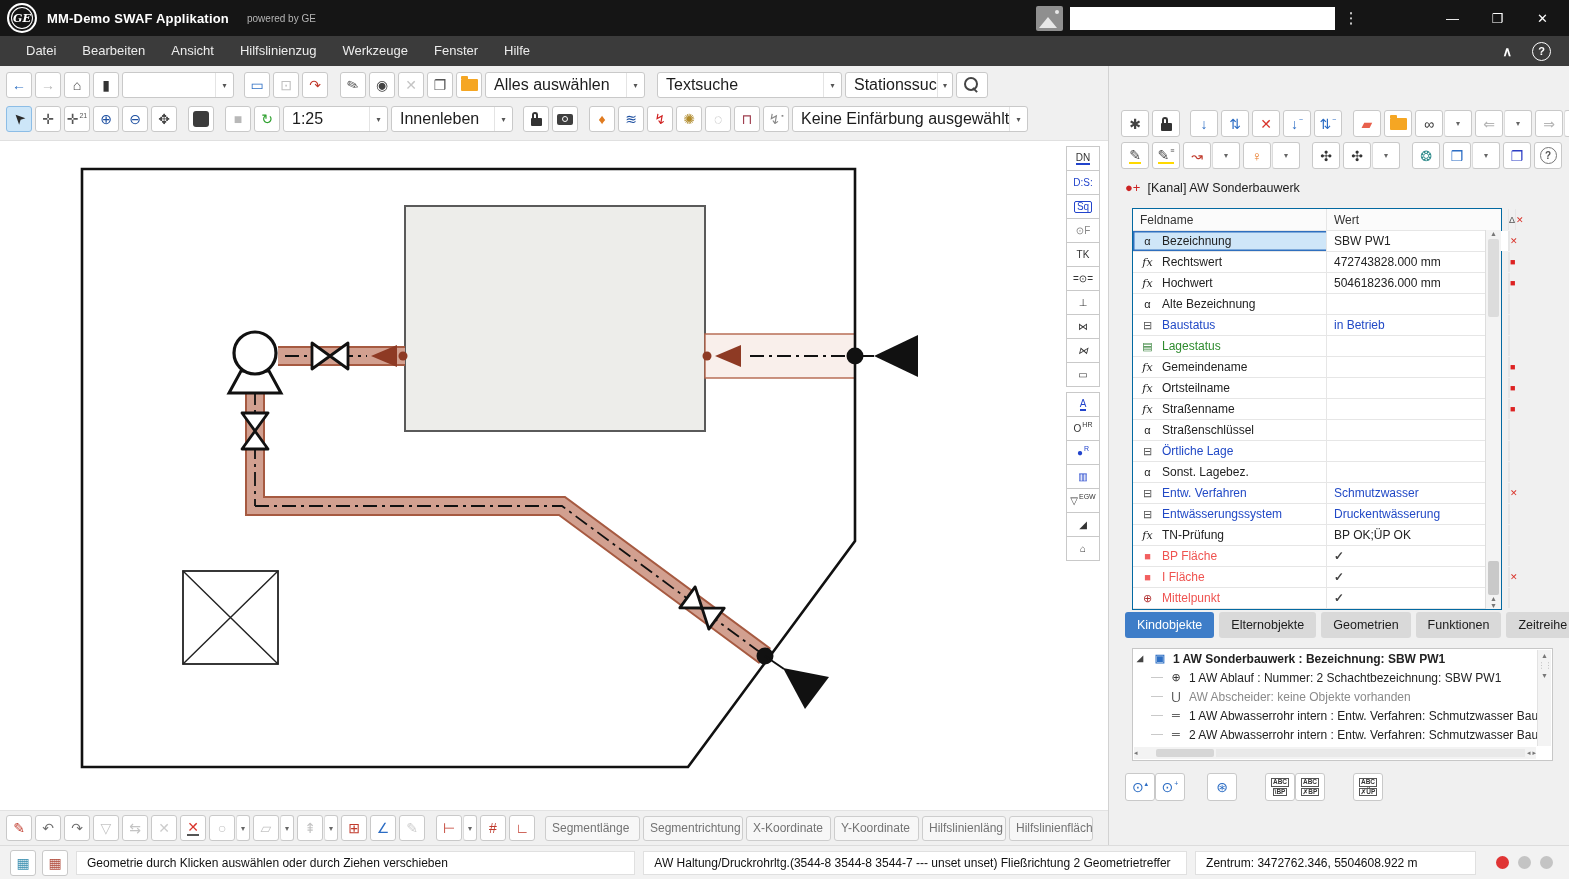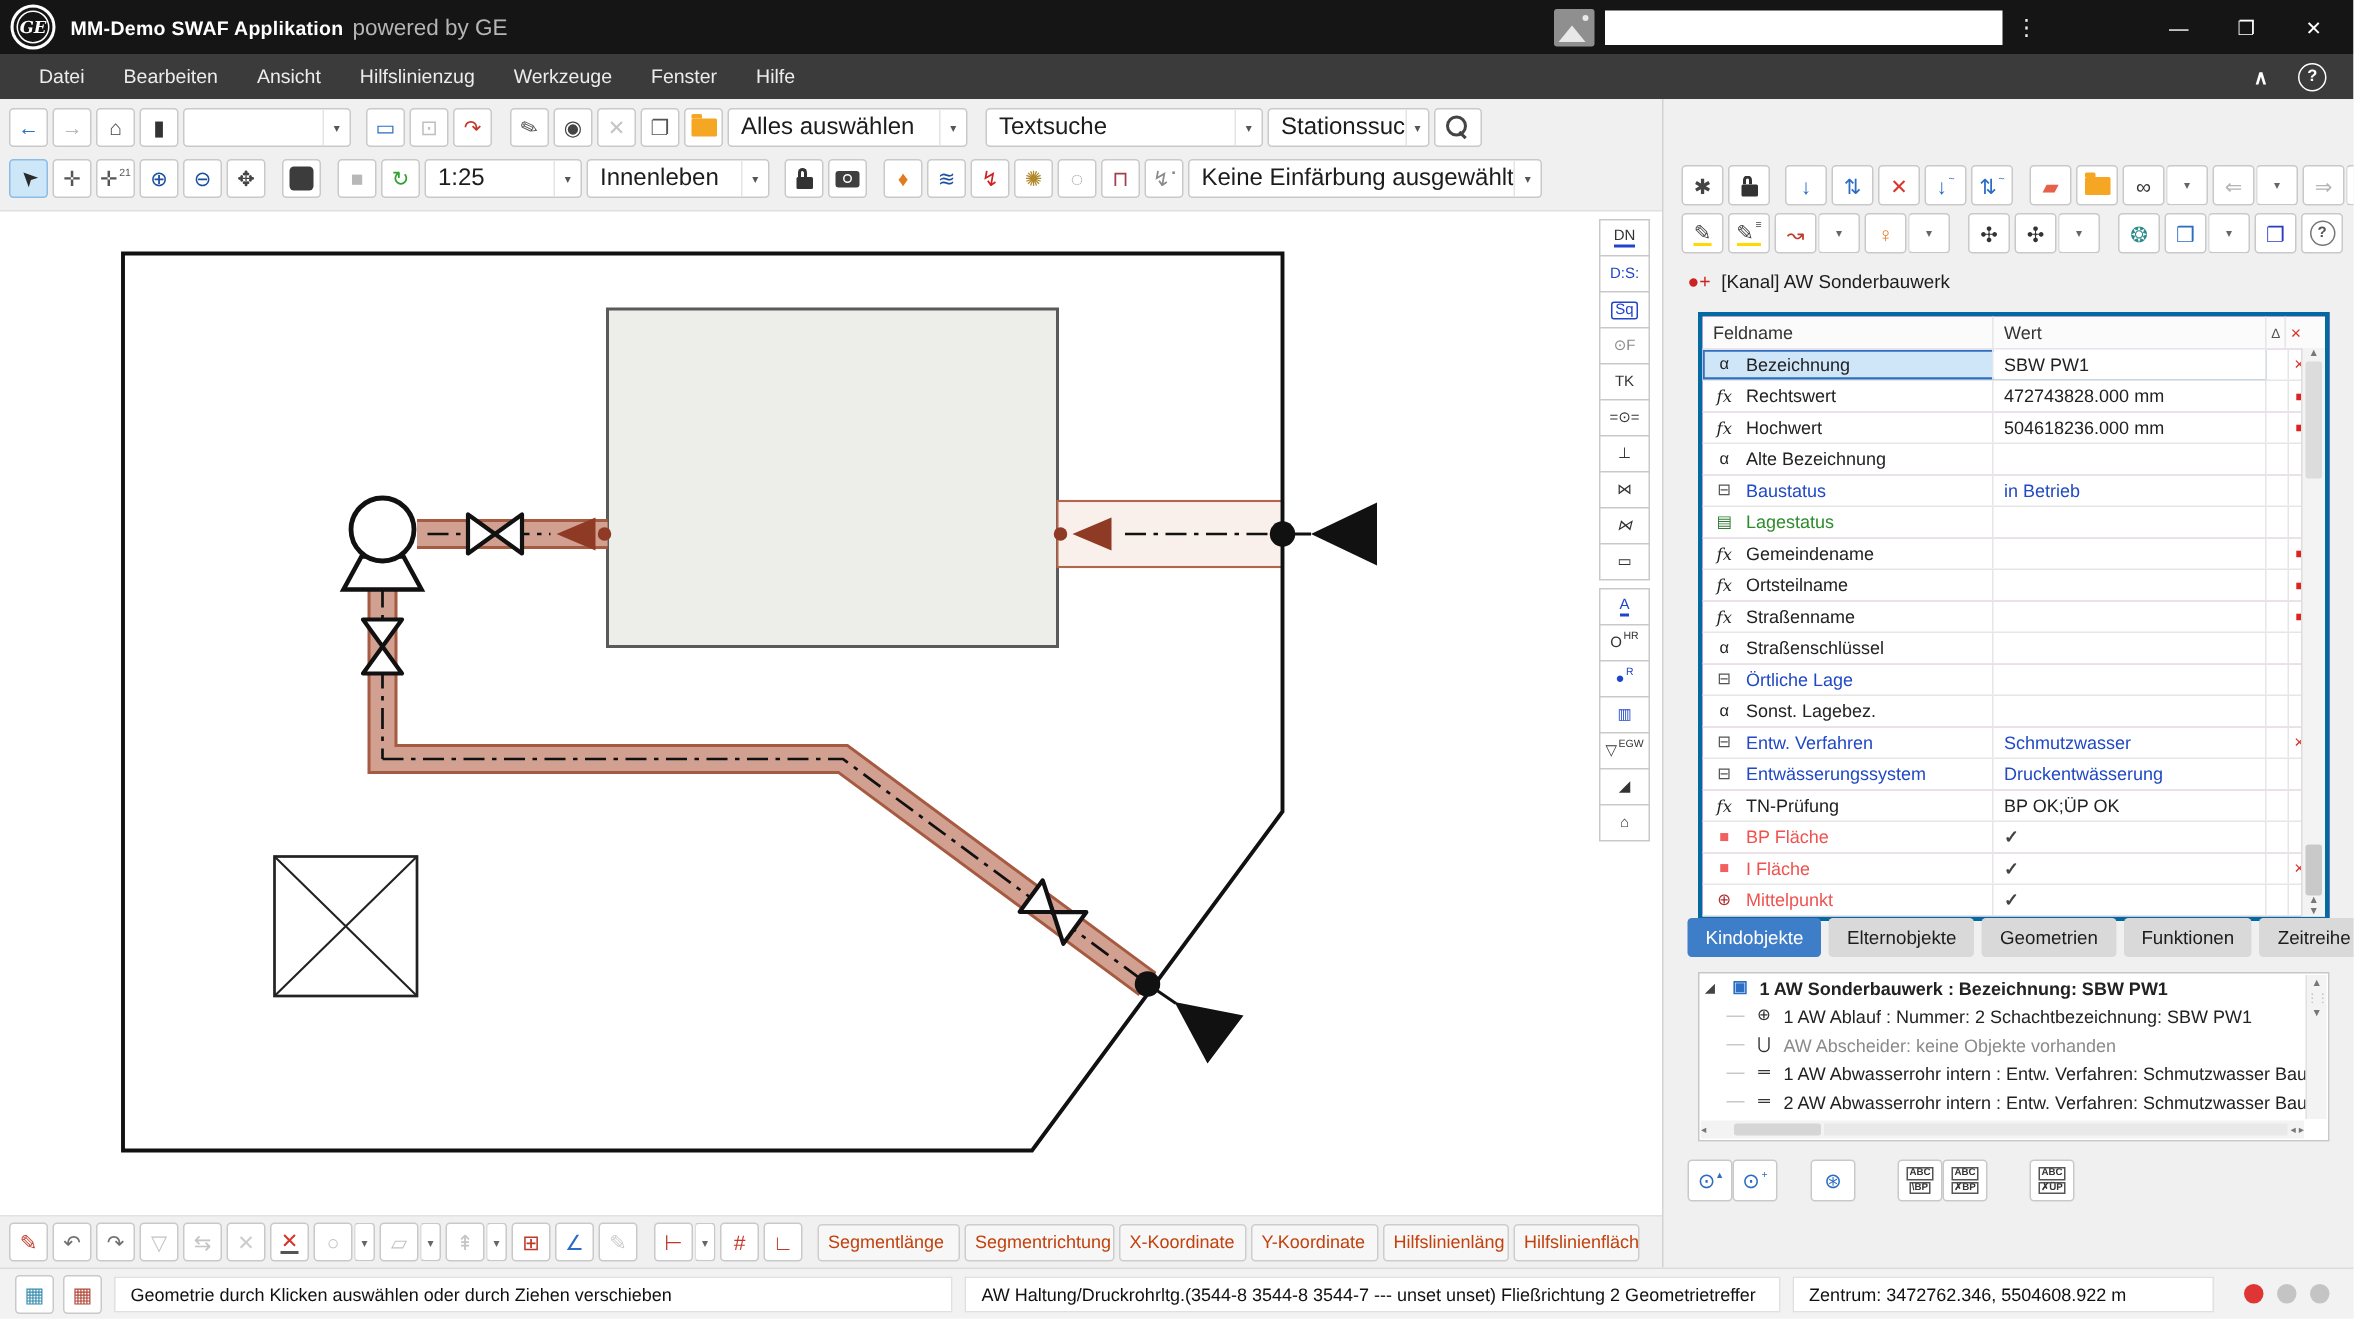--- a/index.html
+++ b/index.html
@@ -4,21 +4,21 @@
 <style>
   html,body{margin:0;padding:0}
   body{width:1569px;height:879px;overflow:hidden;position:relative;background:#f0f0f0;
        font-family:"Liberation Sans",sans-serif;font-size:12px;color:#222;-webkit-font-smoothing:antialiased}
   button{font-family:inherit;cursor:default}
   
   .titlebar{position:absolute;top:0;left:0;right:0;height:36px;background:#151515;display:flex;align-items:center;color:#fff}
   .ge-logo{width:26px;height:26px;border:2px solid #fff;border-radius:50%;margin:0 10px 0 7px;display:flex;align-items:center;justify-content:center;
            font-family:"DejaVu Serif",serif;font-style:italic;font-size:11px;font-weight:bold;box-shadow:inset 0 0 0 2px #151515, inset 0 0 0 3px #fff}
   .apptitle{font-size:13px;font-weight:bold;letter-spacing:.2px}
-  .powered{font-size:15px;color:#b5b5b5;margin-left:6px}
+  .powered{font-size:10px;color:#b5b5b5;margin-left:18px}
   .tsearch{margin-left:auto;display:flex;align-items:center;gap:7px}
   .img-icon{width:27px;height:25px;background:#8f8f8f;border-radius:2px;position:relative;overflow:hidden}
   .img-icon::before{content:"";position:absolute;left:3px;bottom:3px;border-left:9px solid transparent;border-right:9px solid transparent;border-bottom:11px solid #e8e8e8}
   .img-icon::after{content:"";position:absolute;right:4px;top:4px;width:4px;height:4px;border-radius:50%;background:#e8e8e8}
   .search-input{width:253px;height:23px;border:none;background:#fff;outline:none;padding:0 6px;font-size:12px}
   .kebab{font-size:15px;color:#eee;width:18px;text-align:center}
   .winbtns{display:flex;align-items:center;gap:0;margin-left:70px;margin-right:4px}
   .winbtn{width:45px;height:36px;display:flex;align-items:center;justify-content:center;color:#fff;font-size:13px;background:transparent;border:none}
   
   .menubar{position:absolute;top:36px;left:0;right:0;height:30px;background:#3b3b3b;display:flex;align-items:center;padding-left:13px;box-sizing:border-box}
@@ -61,21 +61,21 @@
   
   .rpanel{position:absolute;left:1108px;top:66px;width:461px;height:779px;background:#f0f0f0;border-left:1px solid #d2d2d2;box-sizing:border-box}
   .rtabs{position:absolute;top:12px;left:16px;display:flex;gap:5px}
   .rtab{background:#d9d9d9;border:none;border-radius:3px;padding:6px 12px;font-size:12.5px;color:#1c1c1c}
   .rtab.active{background:#3e7dc8;color:#fff}
   .rtb{position:absolute;left:12px;display:flex;align-items:center;gap:3px}
   .rtb .tbtn{height:27px;min-width:28px}
   .obj-header{position:absolute;top:114px;left:16px;display:flex;align-items:center;gap:7px;font-size:12.5px;color:#1c1c1c}
   .obj-dot{color:#cc2222;font-size:13px}
   
-  .ptable{position:absolute;top:142px;left:23px;width:421px;background:#a21caf;border:3px solid #0369a1;box-sizing:border-box}
+  .ptable{position:absolute;top:142px;left:23px;width:370px;background:#4d7c0f;border:1px solid #0369a1;box-sizing:border-box}
   .prow{display:flex;height:20px;border-bottom:1px solid #e6e6e6;align-items:stretch;background:#fff}
   .phead{height:21px;background:#fbfbfb;font-size:12px;color:#333}
   .cellpair{display:flex;width:376px}
   .fname{width:194px;display:flex;align-items:center;gap:7px;padding-left:7px;border-right:1px solid #e6e6e6;box-sizing:border-box;white-space:nowrap;overflow:hidden}
   .fval{width:182px;display:flex;align-items:center;padding-left:7px;border-right:1px solid #e6e6e6;box-sizing:border-box;white-space:nowrap;overflow:hidden}
   .dcell{width:14px;border-right:1px solid #e6e6e6;display:flex;align-items:center;justify-content:center;font-size:9px;color:#555}
   .xcell{width:14px;display:flex;align-items:center;justify-content:center;font-size:9px}
   .ricon{width:15px;display:inline-flex;justify-content:center;font-size:11px;flex:none}
   .gi-fx{font-style:italic;font-family:"DejaVu Serif",serif;font-size:11px}
   .prow.sel .cellpair{background:#cfe6f8;box-shadow:inset 0 0 0 1.5px #2f6fbe}
@@ -94,21 +94,21 @@
   .trow2.muted{color:#8a8a8a}
   .hscroll{position:absolute;bottom:1px;left:1px;right:16px;height:12px;background:#f3f3f3;display:flex;align-items:center;font-size:7px;color:#777;gap:2px}
   .hthumb{width:58px;height:8px;background:#d6d6d6;border-radius:2px;margin-left:16px}
   .htrack{flex:1;height:8px;background:#e9e9e9}
   .tree-vs{position:absolute;top:1px;right:1px;bottom:14px;width:14px;background:#f3f3f3;border-left:1px solid #e2e2e2;display:flex;flex-direction:column;align-items:center;font-size:7px;color:#777;padding-top:2px;box-sizing:border-box}
   .grip{color:#bbb;font-size:8px;letter-spacing:-1px;margin:2px 0}
   .rbottom{position:absolute;top:707px;left:16px;display:flex;align-items:center}
   .rbottom .tbtn{height:28px;min-width:30px}
   
   .btoolbar{position:absolute;top:810px;left:0;width:1108px;height:35px;background:#f0f0f0;display:flex;align-items:center;gap:3px;padding-left:6px;box-sizing:border-box;border-top:1px solid #e2e2e2}
-  .bfield{height:25px;border:1px solid #cdcdcd;border-radius:3px;background:#f7f7f7;color:#c2410c;font-size:12px;display:flex;align-items:center;padding-left:6px;box-sizing:border-box;white-space:nowrap;overflow:hidden}
+  .bfield{height:25px;border:1px solid #cdcdcd;border-radius:3px;background:#f7f7f7;color:#737373;font-size:12px;display:flex;align-items:center;padding-left:6px;box-sizing:border-box;white-space:nowrap;overflow:hidden}
   
   .statusbar{position:absolute;top:845px;left:0;right:0;height:34px;background:#f2f2f2;border-top:1px solid #dcdcdc;display:flex;align-items:center;gap:8px;padding:0 10px;box-sizing:border-box}
   .sicons{display:flex;gap:6px;font-size:15px}
   .sfield{background:#fff;border:1px solid #e0e0e0;height:24px;display:flex;align-items:center;padding:0 10px;font-size:12px;color:#111;box-sizing:border-box;white-space:nowrap;overflow:hidden}
   .sdots{display:flex;gap:9px;margin-left:12px;margin-right:6px}
   .sdot{width:13px;height:13px;border-radius:50%}
 </style>
 </head>
 <body>
 

